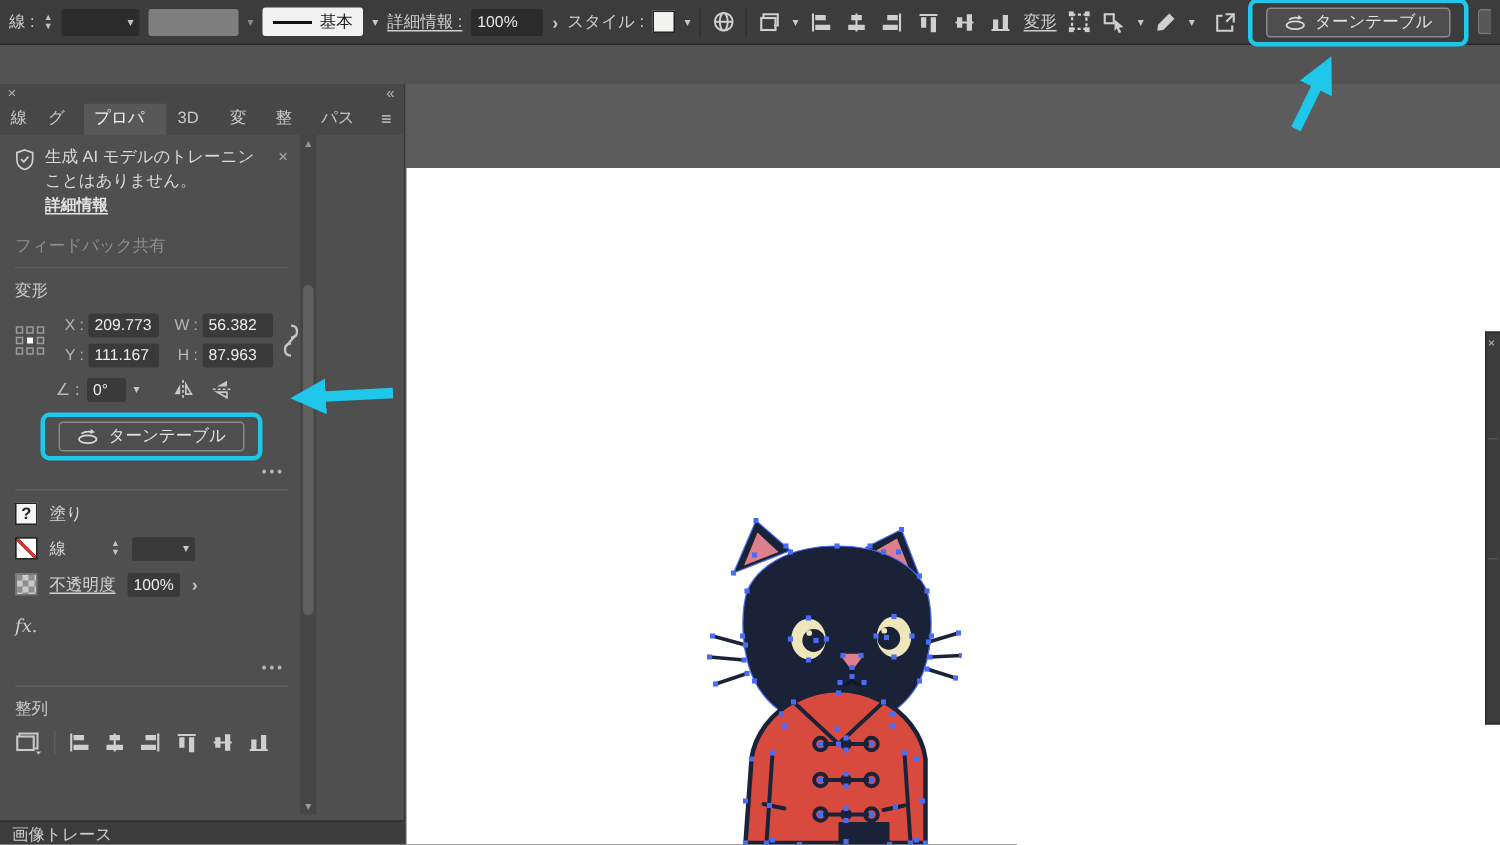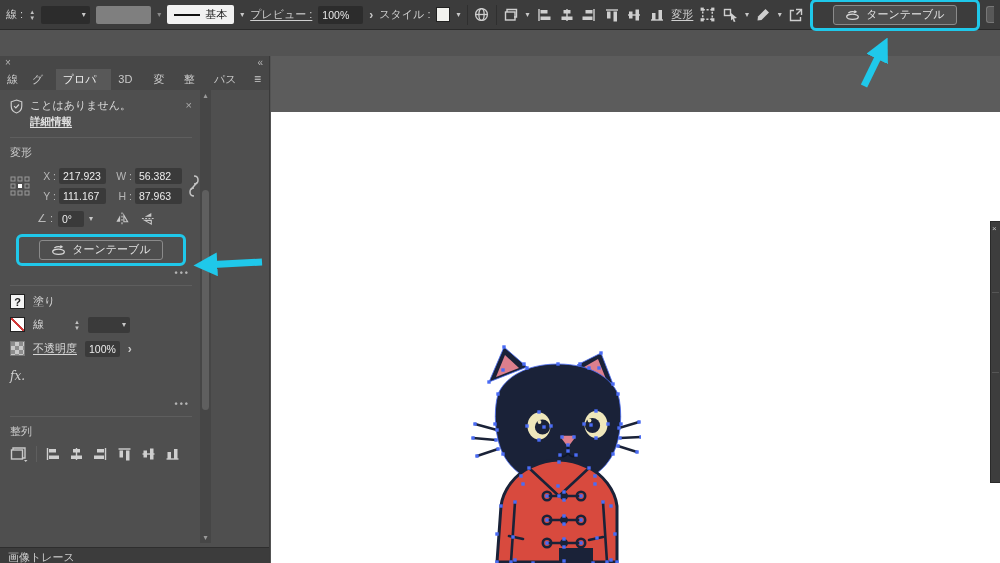--- a/index.html
+++ b/index.html
@@ -27,21 +27,21 @@
   .chev-r{color:#c8c8c8;font-size:12px;font-weight:bold;line-height:1}
   .tb-profile{width:60px;height:18px;background:#7f7f7f;border-radius:2px}
   .tb-brush{height:19px;background:#f1f1f1;border-radius:2px;display:inline-flex;align-items:center;gap:5px;padding:0 7px;color:#1b1b1b}
   .brush-line{display:inline-block;width:26px;height:2px;background:#111}
   .tb-swatch{width:15px;height:15px;background:#f2f2ee;border:1px solid #222}
   .vsep{width:1px;height:20px;background:#2f2f2f}
   .tb-ic{display:inline-flex;align-items:center;justify-content:center;width:18px;height:18px}
   .tb-ic svg{display:block}
   .tt-btn{display:inline-flex;align-items:center;gap:6px;height:20px;padding:0 11px;background:#4e4e4e;
     border:1px solid #8a8a8a;border-radius:3px;color:#e4e4e4;font-size:11px;cursor:pointer;font-family:inherit}
-  .cyanbox{display:inline-block;border:3px solid var(--cyan);border-radius:6px;padding:3px 20px;background:transparent}
+  .cyanbox{display:inline-block;border:3px solid var(--cyan);border-radius:6px;padding:3px 9px;background:transparent}
   .edge-icon{width:9px;height:17px;background:#585858;border:1px solid #777;border-right:none;border-radius:3px 0 0 3px}
 
   
   .tabstrip{position:absolute;left:0;top:30px;width:1000px;height:26px;background:#535353}
   .doctab{position:absolute;left:0;bottom:0;height:19px;line-height:19px;padding:0 10px;background:#3b3b3b;
     color:#dcdcdc;font-size:10.5px;border-top:1px solid #2c2c2c}
 
   
   .main{position:absolute;left:0;top:56px;right:0;bottom:0}
   .panel{position:absolute;left:0;top:0;bottom:0;width:270px;background:var(--panel);border-right:1px solid #3a3a3a}
@@ -121,21 +121,21 @@
         <span></span>
         <span class="chev">▾</span>
       </span>
     <span class="tb-profile"></span>
     <span class="chev dim">▾</span>
     <span class="tb-brush">
       <span class="brush-line"></span>
       <span>基本</span>
     </span>
     <span class="chev">▾</span>
-    <span class="tb-label u">プレビュー :</span>
+    <span class="tb-label u">詳細情報 :</span>
     <span class="tb-field op">100%</span>
     <span class="chev-r">›</span>
     <span class="tb-label">スタイル :</span>
     <span class="tb-swatch"></span>
     <span class="chev">▾</span>
     <span class="vsep"></span>
     <span class="tb-ic">
       <svg width="15" height="15" viewBox="0 0 16 16">
           <circle class="st" cx="8" cy="8" r="6.3"></circle>
           <ellipse class="st" cx="8" cy="8" rx="2.8" ry="6.3"></ellipse>
@@ -412,45 +412,47 @@
 
       <div class="panel-body">
         <div class="panel-content">
 
           <div class="ai-notice">
             <svg class="shield" width="13" height="15" viewBox="0 0 16 18">
               <path d="M8,1 L14.5,3.2 L14.5,8.5 C14.5,13 11.5,16 8,17 C4.5,16 1.5,13 1.5,8.5 L1.5,3.2 Z" fill="none" stroke="#cfcfcf" stroke-width="1.4"></path>
               <path d="M5,8.5 L7.2,10.7 L11,6.5" fill="none" stroke="#cfcfcf" stroke-width="1.5"></path>
             </svg>
             <span class="x">×</span>
+            <div>生成 AI モデルのトレーニン</div>
             <div>ことはありません。</div>
             <a class="details">詳細情報</a>
           </div>
 
+          <div class="feedback">フィードバック共有</div>
           <div class="divider"></div>
 
           <div class="sec-title">変形</div>
           <div class="xform">
             <svg class="refgrid" width="20" height="20" viewBox="0 0 20 20">
               <g fill="none" stroke="#9a9a9a">
                 <rect x="1" y="1" width="4" height="4"></rect>
                   <rect x="8" y="1" width="4" height="4"></rect>
                   <rect x="15" y="1" width="4" height="4"></rect>
                 <rect x="1" y="8" width="4" height="4"></rect>
                   <rect x="15" y="8" width="4" height="4"></rect>
                 <rect x="1" y="15" width="4" height="4"></rect>
                   <rect x="8" y="15" width="4" height="4"></rect>
                   <rect x="15" y="15" width="4" height="4"></rect>
               </g>
               <rect x="8" y="8" width="4" height="4" fill="#ffffff"></rect>
             </svg>
             <div class="fgrid">
               <div class="fld">
                   <span class="lb">X :</span>
-                  <span class="pf">217.923</span>
+                  <span class="pf">209.773</span>
                 </div>
               <div class="fld">
                   <span class="lb">W :</span>
                   <span class="pf">56.382</span>
                 </div>
               <div class="fld">
                   <span class="lb">Y :</span>
                   <span class="pf">111.167</span>
                 </div>
               <div class="fld">

